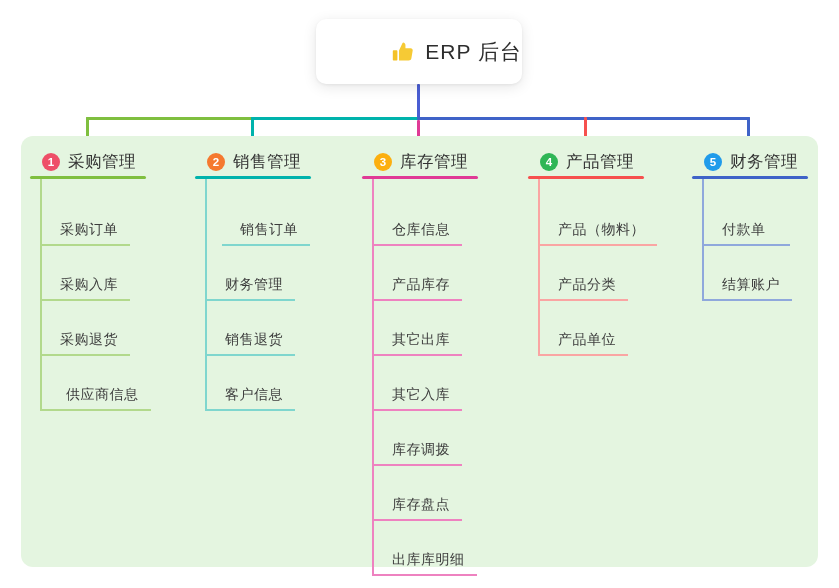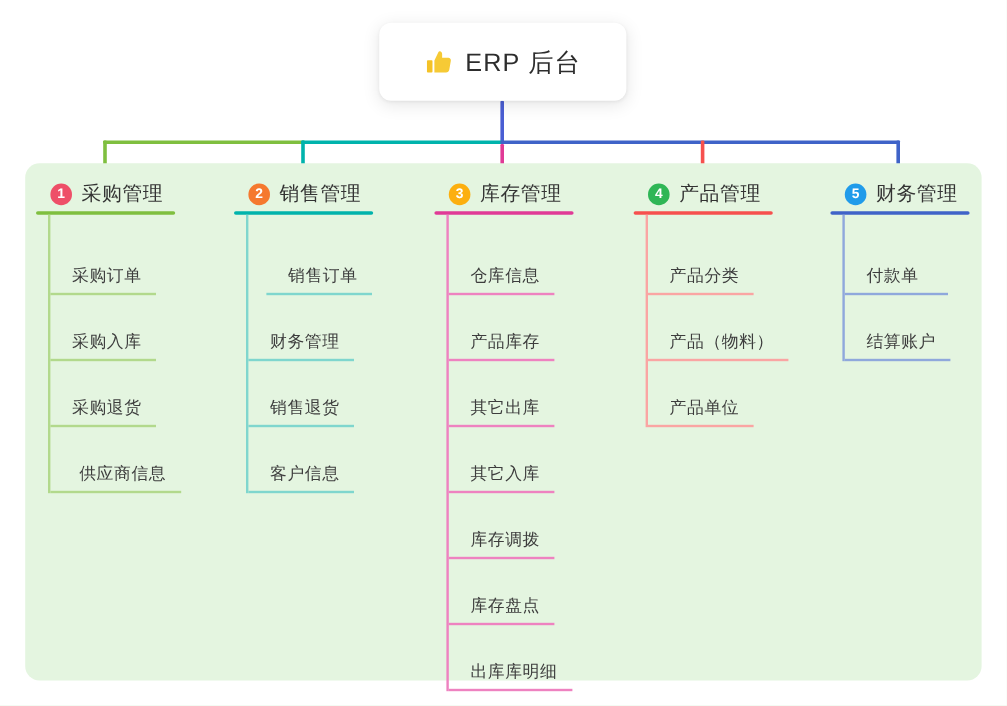--- a/index.html
+++ b/index.html
@@ -8,21 +8,21 @@
     background:#ffffff;
     font-family:"Liberation Sans","DejaVu Sans",sans-serif;
   }
   .canvas { position:absolute; inset:0; }
 
   
   .root-card {
     position:absolute; left:316px; top:19px; width:206px; height:65px;
     background:#ffffff; border-radius:10px;
     box-shadow:0 3px 14px rgba(0,0,0,0.10), 0 1px 3px rgba(0,0,0,0.06);
-    display:flex; align-items:center; justify-content:center; gap:10px;
+    display:flex; align-items:center; justify-content:flex-end; gap:10px;
     cursor:pointer;
   }
   .root-title { font-size:21px; color:#2d2d2d; font-weight:500; letter-spacing:1px; }
 
   
   .map-container {
     position:absolute; left:21px; top:136px; width:797px; height:431px;
     border-radius:12px;
   }
 
@@ -167,25 +167,25 @@
   </div>
 
   <div class="branch" style="left: 528px;">
     <div class="branch-header">
       <span class="badge" style="background-color: rgb(47, 182, 86);">4</span>
       <span class="branch-label">产品管理</span>
     </div>
     <div class="header-line" style="background-color: rgb(246, 80, 78);"></div>
     <div class="items" style="border-left-color: rgb(250, 165, 163);">
   <div class="item">
+    <span class="item-label" style="border-bottom-color: rgb(250, 165, 163);">产品（物料）</span>
+  </div>
+
+  <div class="item">
     <span class="item-label" style="border-bottom-color: rgb(250, 165, 163);">产品分类</span>
-  </div>
-
-  <div class="item">
-    <span class="item-label" style="border-bottom-color: rgb(250, 165, 163);">产品（物料）</span>
   </div>
 
   <div class="item">
     <span class="item-label" style="border-bottom-color: rgb(250, 165, 163);">产品单位</span>
   </div>
 </div>
   </div>
 
   <div class="branch" style="left: 692px;">
     <div class="branch-header">

